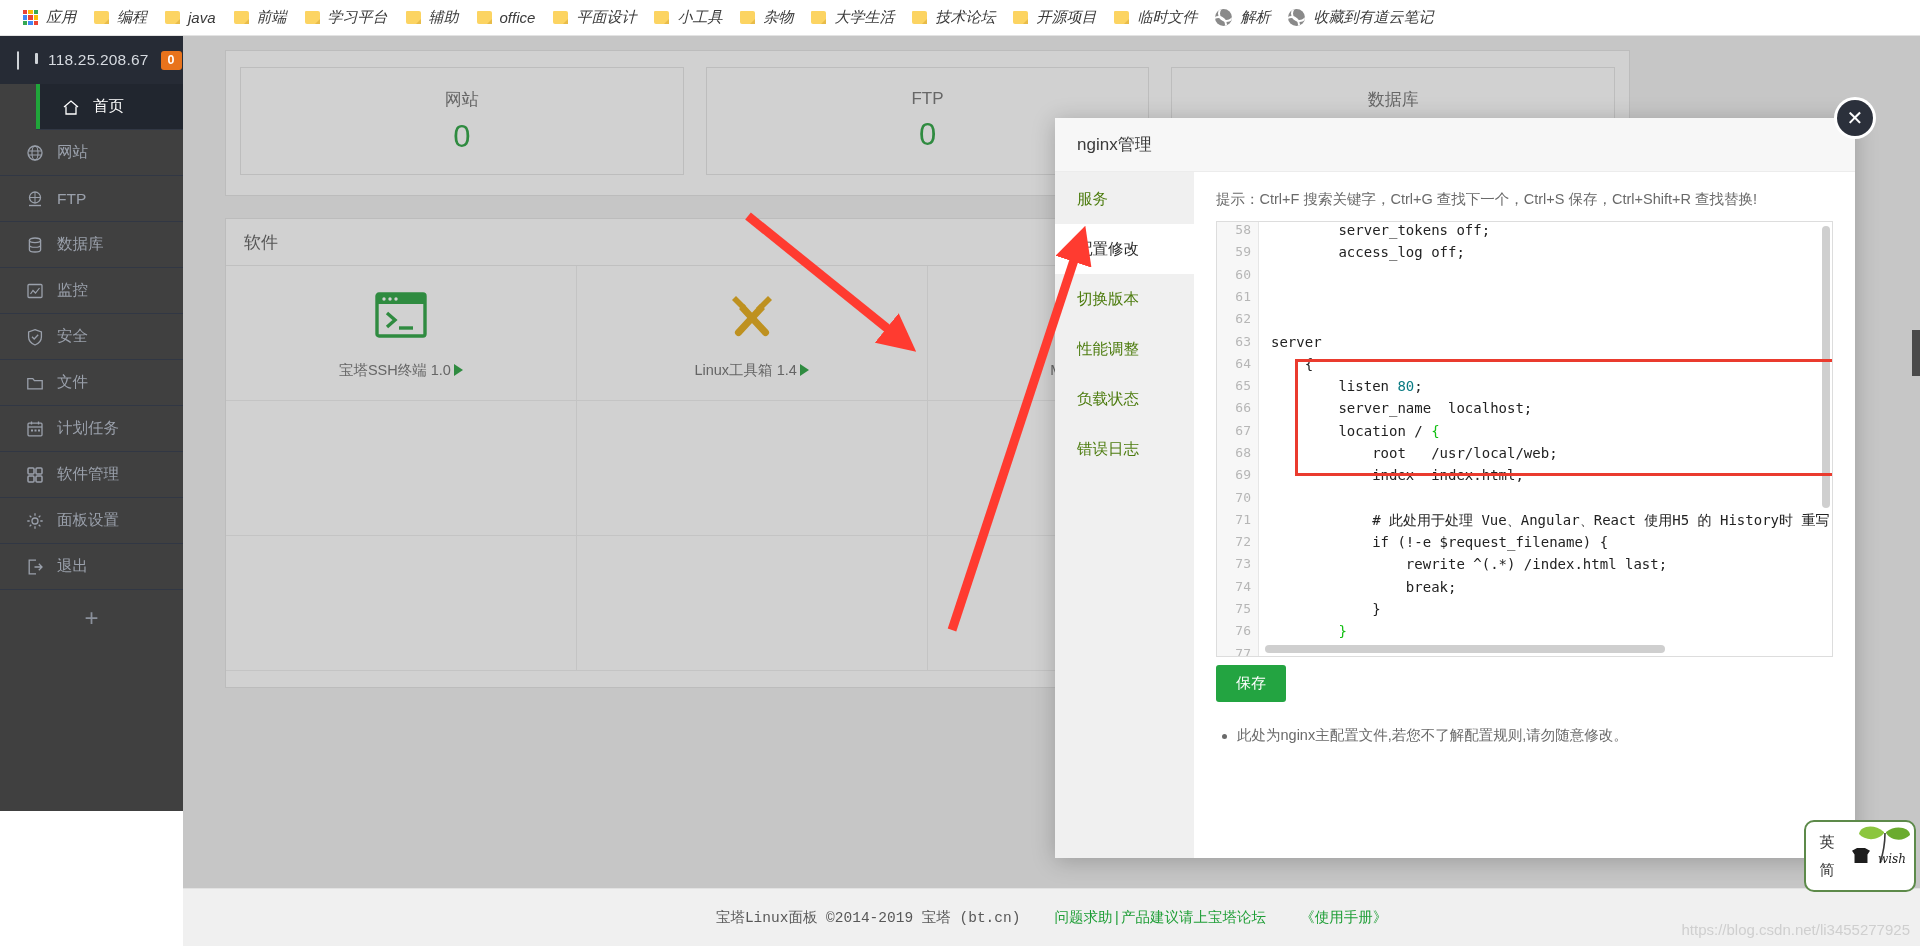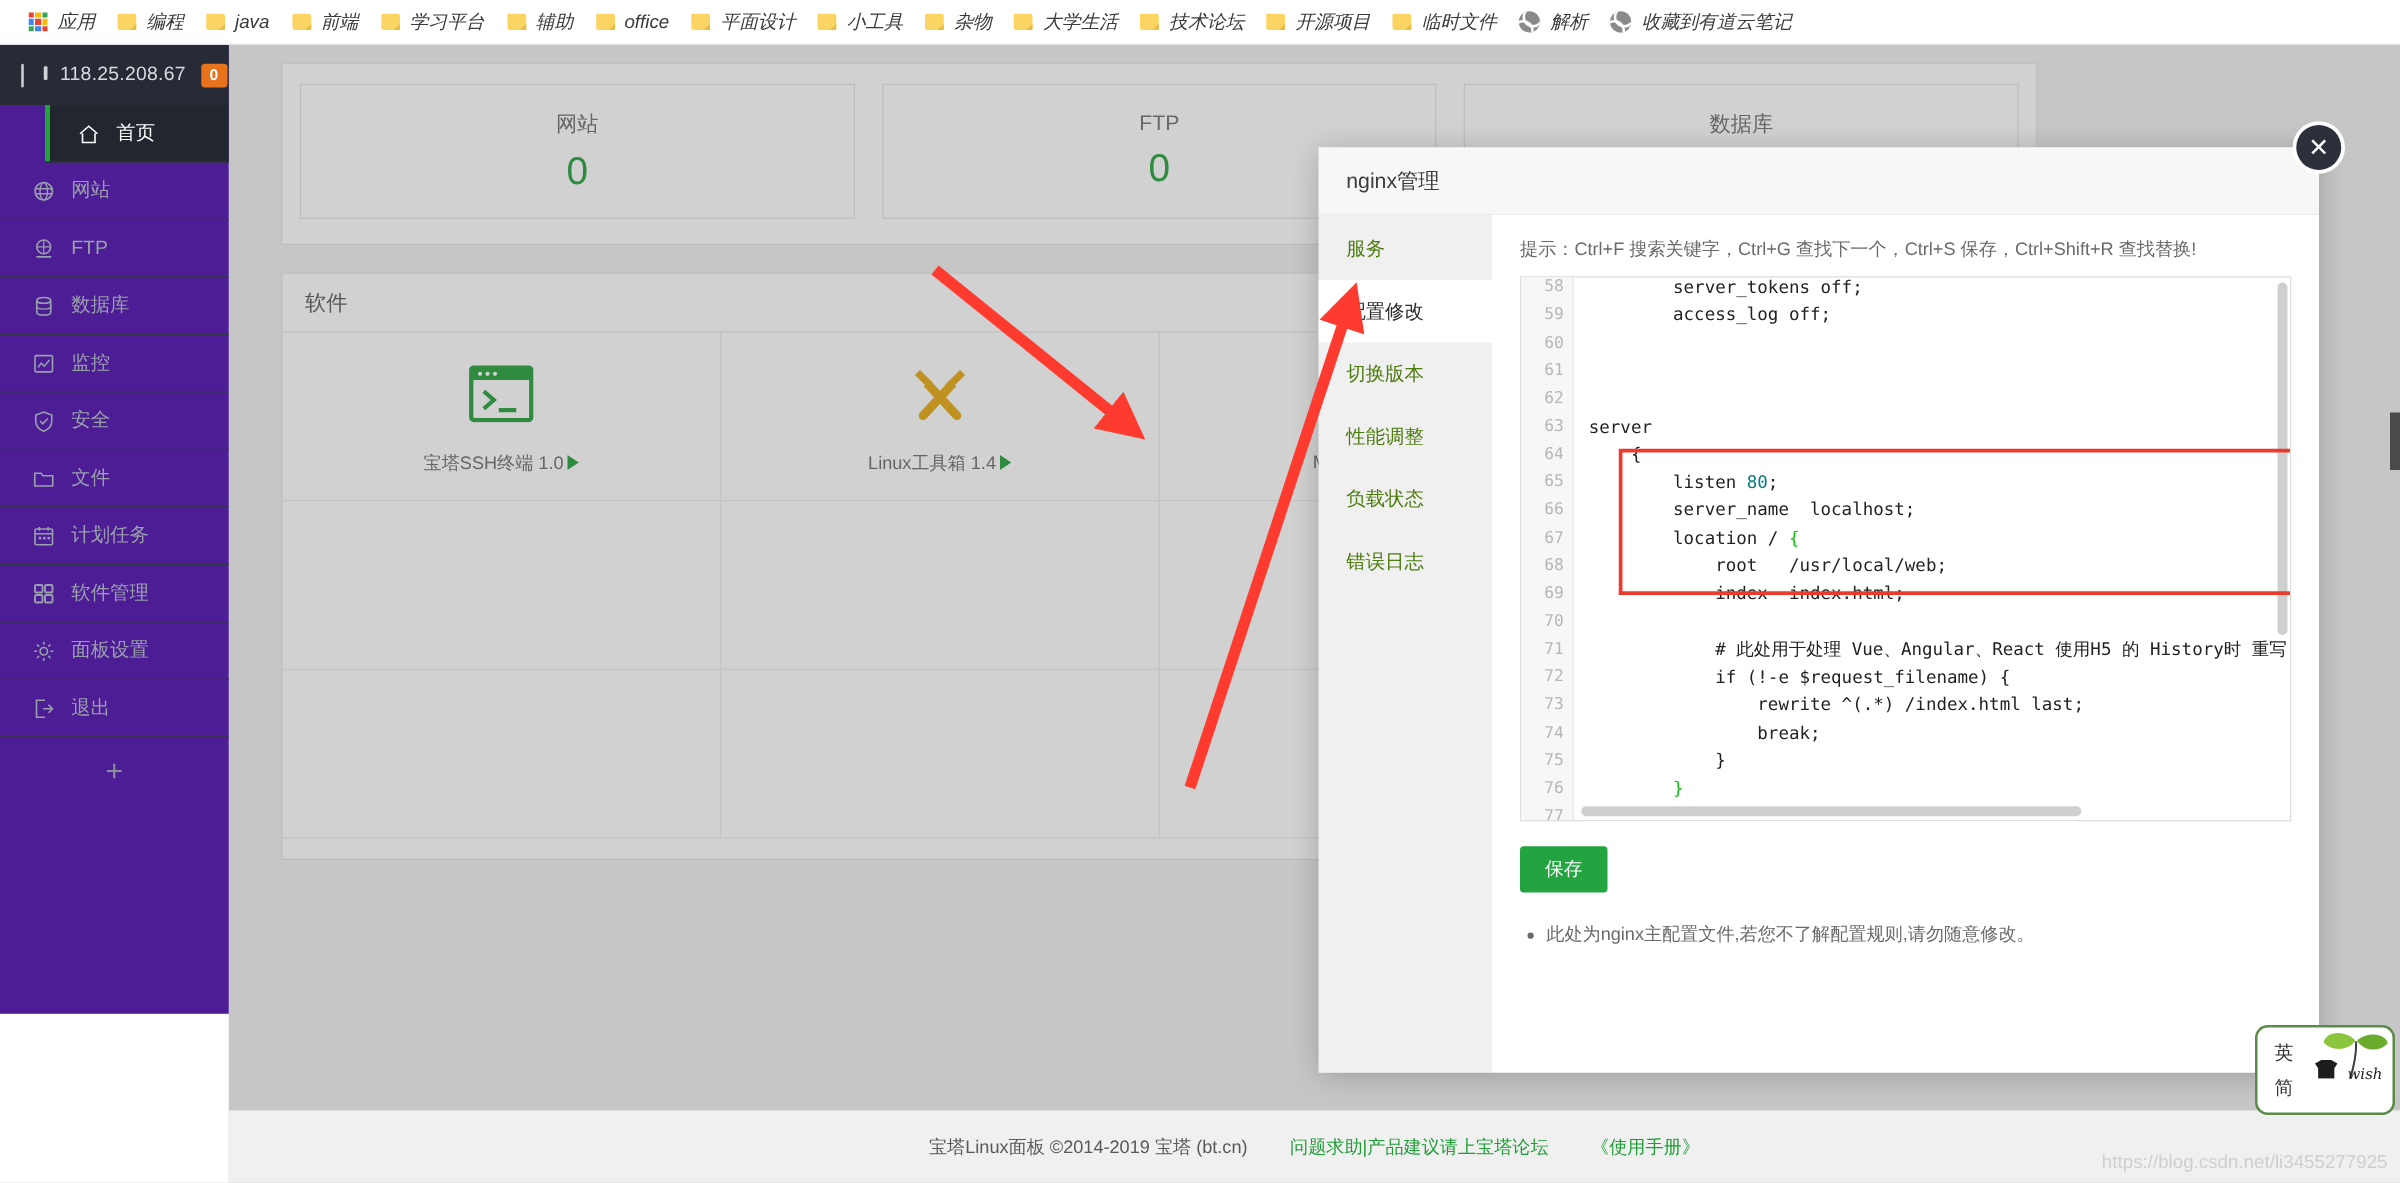--- a/index.html
+++ b/index.html
@@ -56,21 +56,21 @@
   .ic-globe::after {
     content:""; position:absolute; left:-5px; top:7px;
     width:13px; height:13px; border-radius:50%;
     border:2px solid #fff;
   }
 
   
   #sidebar {
     position: absolute; left: 0; top: 36px;
     width: 183px; height: 775px;
-    background: #4c1d95;
+    background: #404040;
     z-index: 30;
   }
   #sidebar-head {
     height: 48px; display: flex; align-items: center;
     padding-left: 17px; background: #262b35;
   }
   .monitor-icon {
     width: 21px; height: 16px; position: relative; flex: 0 0 auto;
   }
   .monitor-icon .scr {
@@ -172,20 +172,21 @@
     border-color: transparent transparent transparent #1f9e37;
   }
 
   #page-footer {
     position: absolute; left: 183px; bottom: 0;
     width: 1737px; height: 58px;
     background: #f0f0f0; border-top: 1px solid #e2e2e2;
     display:flex; align-items:center; justify-content:center;
     gap: 34px; font-size: 14.5px; color: #585858;
     z-index: 14;
+    font-family: Liberation Mono, monospace;
   }
   #page-footer a { color: #1f9e37; text-decoration: none; cursor: pointer;}
 
   
   #modal {
     position: absolute; left: 1055px; top: 118px;
     width: 800px; height: 740px;
     background: #ffffff;
     box-shadow: 0 3px 22px rgba(0,0,0,.22);
     z-index: 40; display: flex; flex-direction: column;
@@ -250,21 +251,21 @@
   }
   #editor-vscroll {
     position:absolute; right: 2px; top: 4px;
     width: 8px; height: 282px; background: #cfcfcf; border-radius: 4px;
   }
   #editor-hscroll {
     position:absolute; left: 48px; bottom: 3px;
     width: 400px; height: 8px; background: #cfcfcf; border-radius: 4px;
   }
   #save-btn {
-    margin-top: 20px; background: #23a441; color: #fff;
+    margin-top: 8px; background: #23a441; color: #fff;
     border: none; font-size: 15px; font-family: inherit;
     padding: 9px 20px; border-radius: 3px; cursor: pointer;
   }
   #modal-note {
     margin-top: 24px; font-size: 14.5px; color: #6a6a6a;
     display:flex; align-items:flex-start; gap: 10px; padding-left: 6px;
   }
   #modal-note .bullet {
     width:5px; height:5px; border-radius:50%; background:#6a6a6a;
     margin-top: 8px; flex: 0 0 auto;

